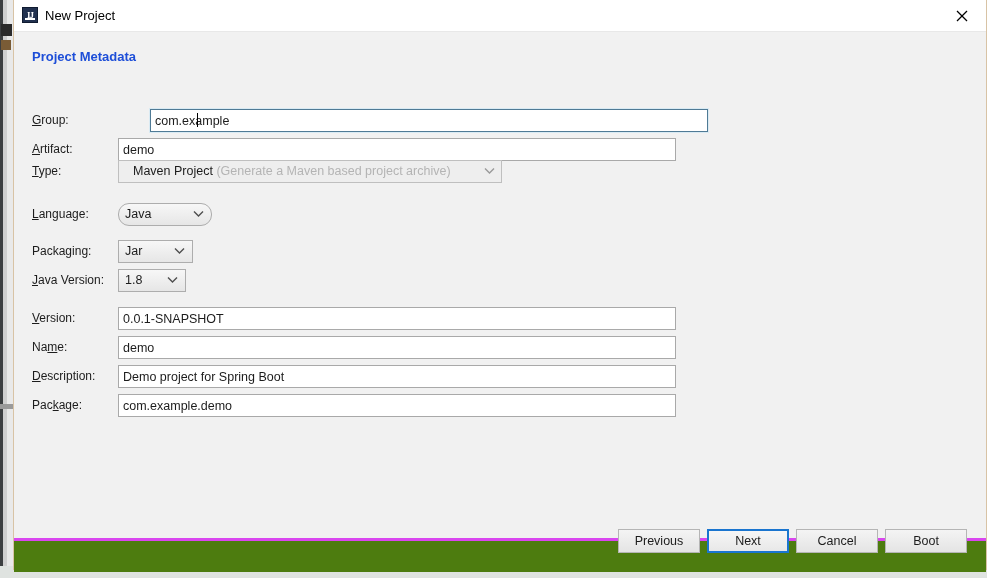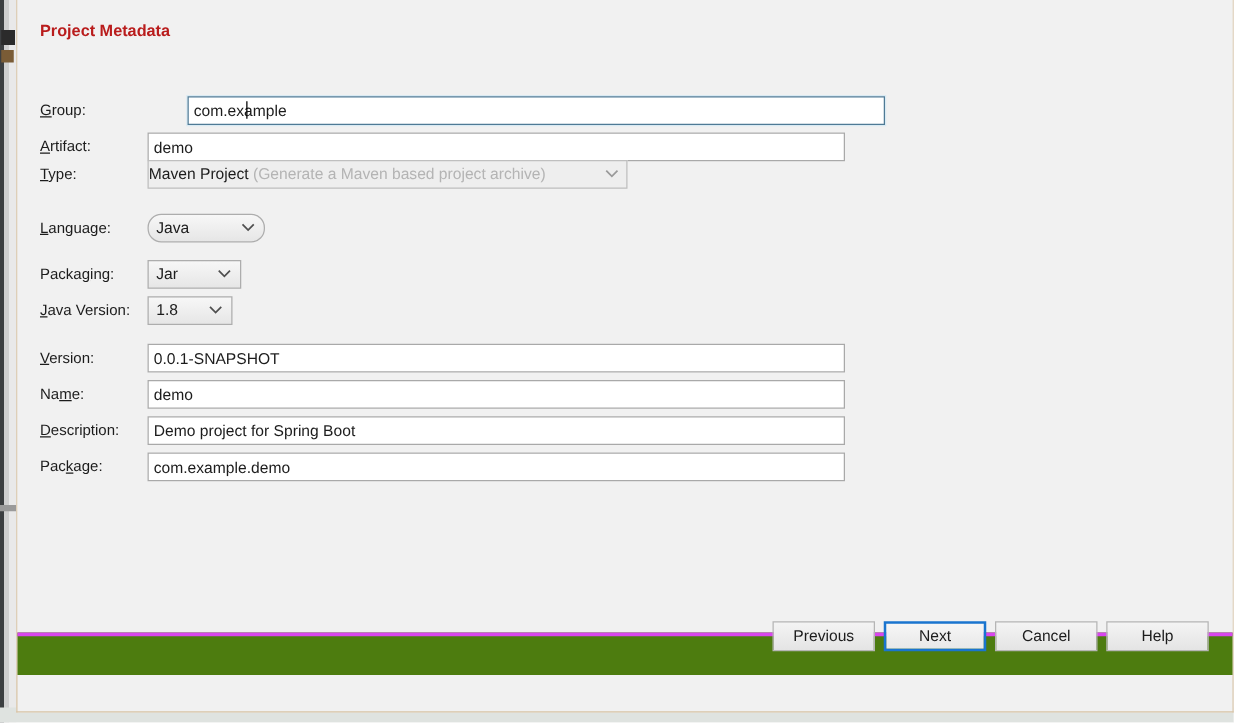--- a/index.html
+++ b/index.html
@@ -119,21 +119,21 @@
   #content {
     position: relative;
     height: 506px;
     background: #f1f1f1;
   }
   #heading {
     position: absolute;
     left: 18px; top: 17px;
     font-size: 13px;
     font-weight: bold;
-    color: #b91c1c;
+    color: #1d4ed8;
   }
 
   .row { position: absolute; left: 0; width: 100%; height: 24px; }
   .lbl {
     position: absolute;
     left: 18px;
     top: 4px;
     font-size: 12px;
     color: #1c1c1c;
     white-space: nowrap;
@@ -172,21 +172,21 @@
   
   .combo-disabled {
     position: absolute;
     left: 104px; top: 0;
     width: 384px; height: 23px;
     background: #eeeeee;
     border: 1px solid #bfbfbf;
     box-sizing: border-box;
     font-size: 12.5px;
     line-height: 21px;
-    padding-left: 0;
+    padding-left: 14px;
     white-space: nowrap;
     overflow: hidden;
   }
   .combo-disabled .strong { color: #1c1c1c; }
   .combo-disabled .dim { color: #b4b4b4; }
   .combo-disabled .arrow {
     position: absolute;
     right: 6px; top: 6px;
   }
 
@@ -240,20 +240,33 @@
 <div id="backdrop">
   <div class="bd-strip"></div>
   <div class="bd-icon1"></div>
   <div class="bd-icon2"></div>
   <div class="bd-split"></div>
   <div class="bd-bottom"></div>
 </div>
 
 <div id="dialog">
 
+  <div id="titlebar">
+    <div id="app-icon">
+      <div class="ij">IJ</div>
+      <div class="ubar"></div>
+    </div>
+    <div id="title-text">New Project</div>
+    <div id="close-btn">
+      <svg width="12" height="12" viewBox="0 0 12 12" aria-hidden="true">
+        <line x1="1" y1="1" x2="11" y2="11" stroke="#000" stroke-width="1.2"></line>
+        <line x1="11" y1="1" x2="1" y2="11" stroke="#000" stroke-width="1.2"></line>
+      </svg>
+    </div>
+  </div>
 
   <div id="content">
     <div id="heading">Project Metadata</div>
     <div id="rows">
         <div class="row" style="top: 77px;">
           <div class="lbl"><u>G</u>roup:</div>
           <input type="text" class="txt focused" value="com.example" style="">
           <div class="caret" style="left: 183px;"></div>
         </div>
         <div class="row" style="top: 106px;">
@@ -300,15 +313,15 @@
           <div class="lbl">Pac<u>k</u>age:</div>
           <input type="text" class="txt" value="com.example.demo" style="">
         </div>
       </div>
   </div>
 
   <div id="bottombar">
       <div class="btn" style="left: 604px;">Previous</div>
       <div class="btn default" style="left: 693px;">Next</div>
       <div class="btn" style="left: 782px;">Cancel</div>
-      <div class="btn" style="left: 871px;">Help</div>
+      <div class="btn" style="left: 871px;">Boot</div>
     </div>
 </div>
 
 </body></html>

